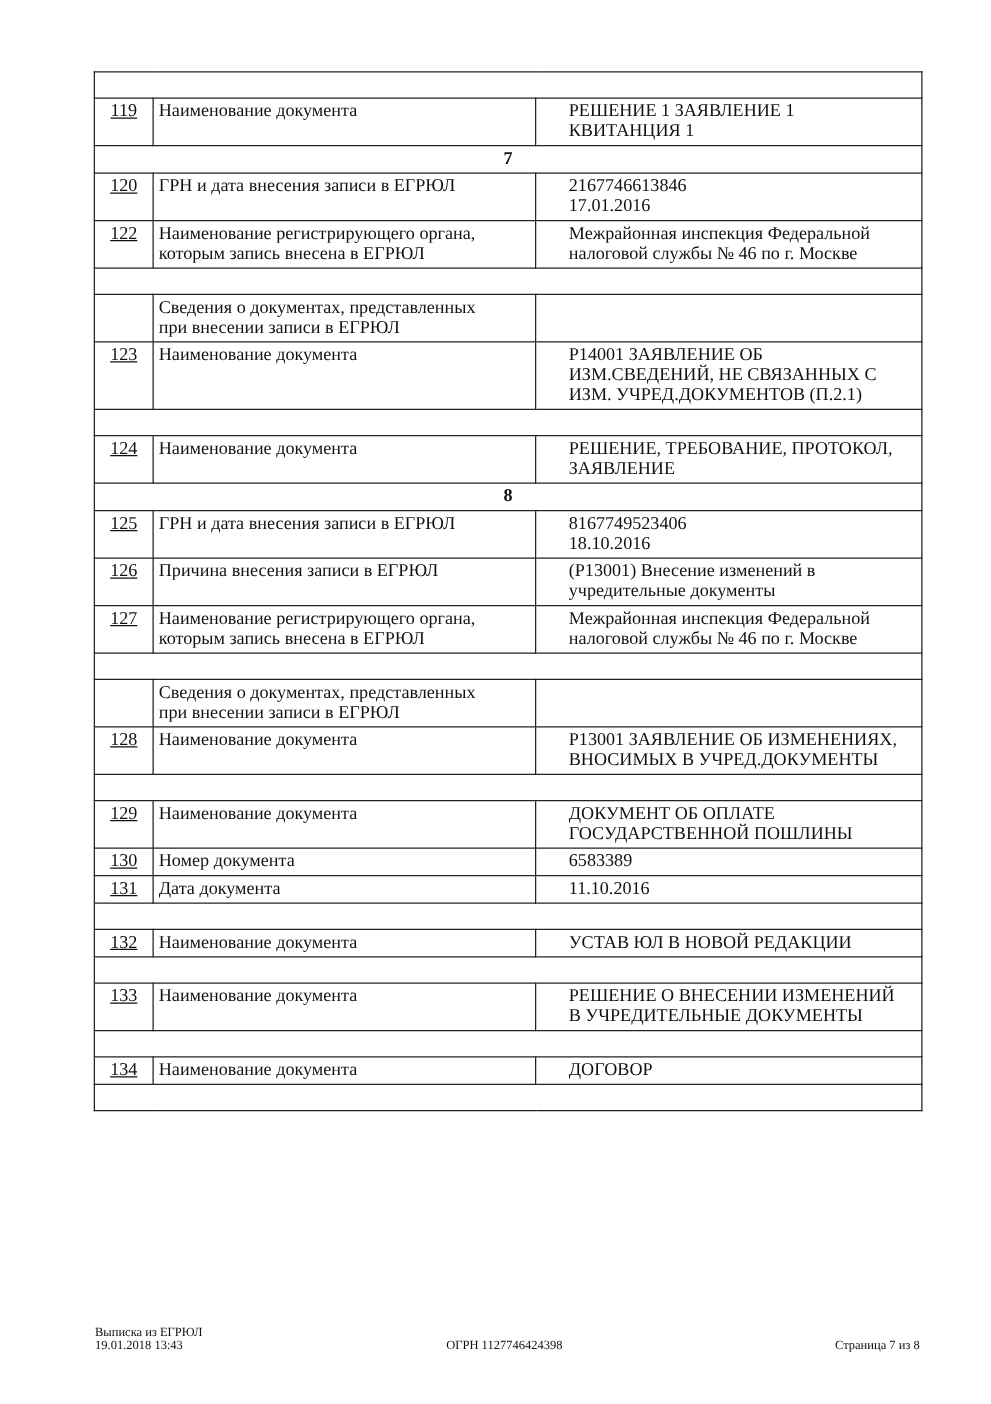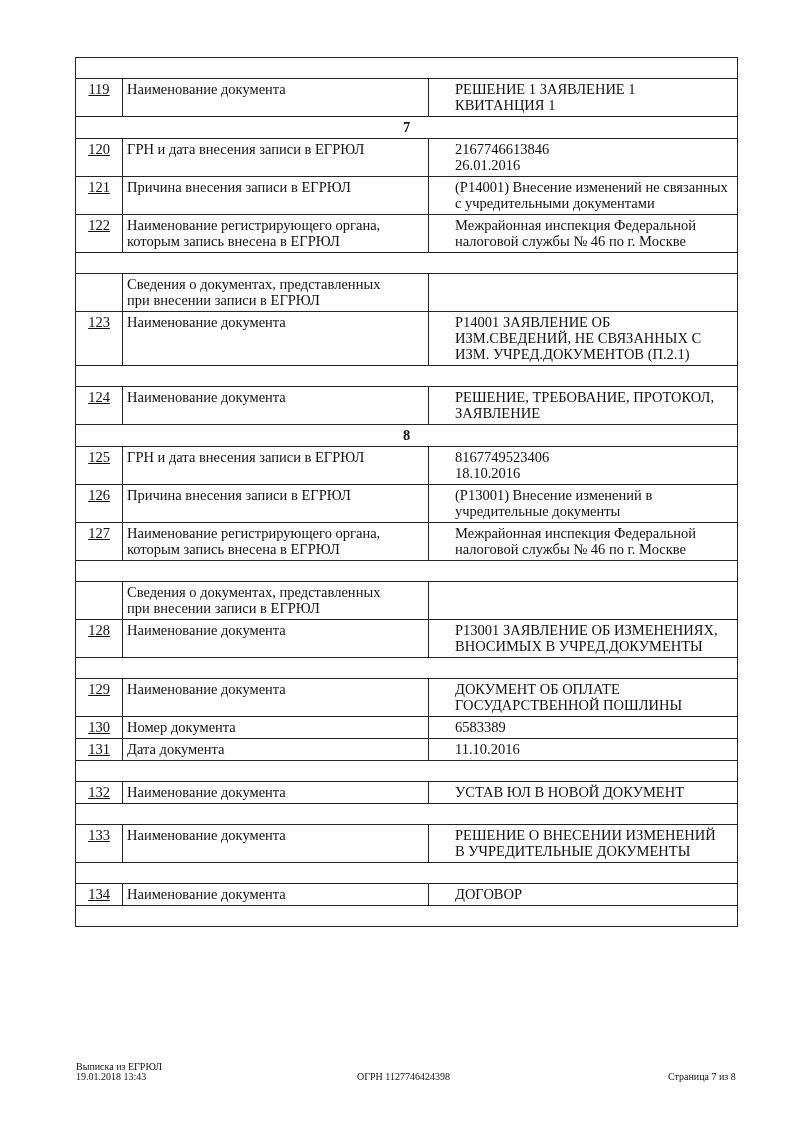--- a/index.html
+++ b/index.html
@@ -40,27 +40,21 @@
         <td class="val">РЕШЕНИЕ 1 ЗАЯВЛЕНИЕ 1
 КВИТАНЦИЯ 1</td>
       </tr>
       <tr class="section">
         <td colspan="3">7</td>
       </tr>
       <tr>
         <td class="num">120</td>
         <td class="lbl">ГРН и дата внесения записи в ЕГРЮЛ</td>
         <td class="val">2167746613846
-26.01.2016</td>
-      </tr>
-      <tr>
-        <td class="num">121</td>
-        <td class="lbl">Причина внесения записи в ЕГРЮЛ</td>
-        <td class="val">(P14001) Внесение изменений не связанных
-с учредительными документами</td>
+17.01.2016</td>
       </tr>
       <tr>
         <td class="num">122</td>
         <td class="lbl">Наименование регистрирующего органа,
 которым запись внесена в ЕГРЮЛ</td>
         <td class="val">Межрайонная инспекция Федеральной
 налоговой службы № 46 по г. Москве</td>
       </tr>
       <tr class="empty">
         <td colspan="3"></td>
@@ -142,21 +136,21 @@
         <td class="num">131</td>
         <td class="lbl">Дата документа</td>
         <td class="val">11.10.2016</td>
       </tr>
       <tr class="empty">
         <td colspan="3"></td>
       </tr>
       <tr>
         <td class="num">132</td>
         <td class="lbl">Наименование документа</td>
-        <td class="val">УСТАВ ЮЛ В НОВОЙ ДОКУМЕНТ</td>
+        <td class="val">УСТАВ ЮЛ В НОВОЙ РЕДАКЦИИ</td>
       </tr>
       <tr class="empty">
         <td colspan="3"></td>
       </tr>
       <tr>
         <td class="num">133</td>
         <td class="lbl">Наименование документа</td>
         <td class="val">РЕШЕНИЕ О ВНЕСЕНИИ ИЗМЕНЕНИЙ
 В УЧРЕДИТЕЛЬНЫЕ ДОКУМЕНТЫ</td>
       </tr>

